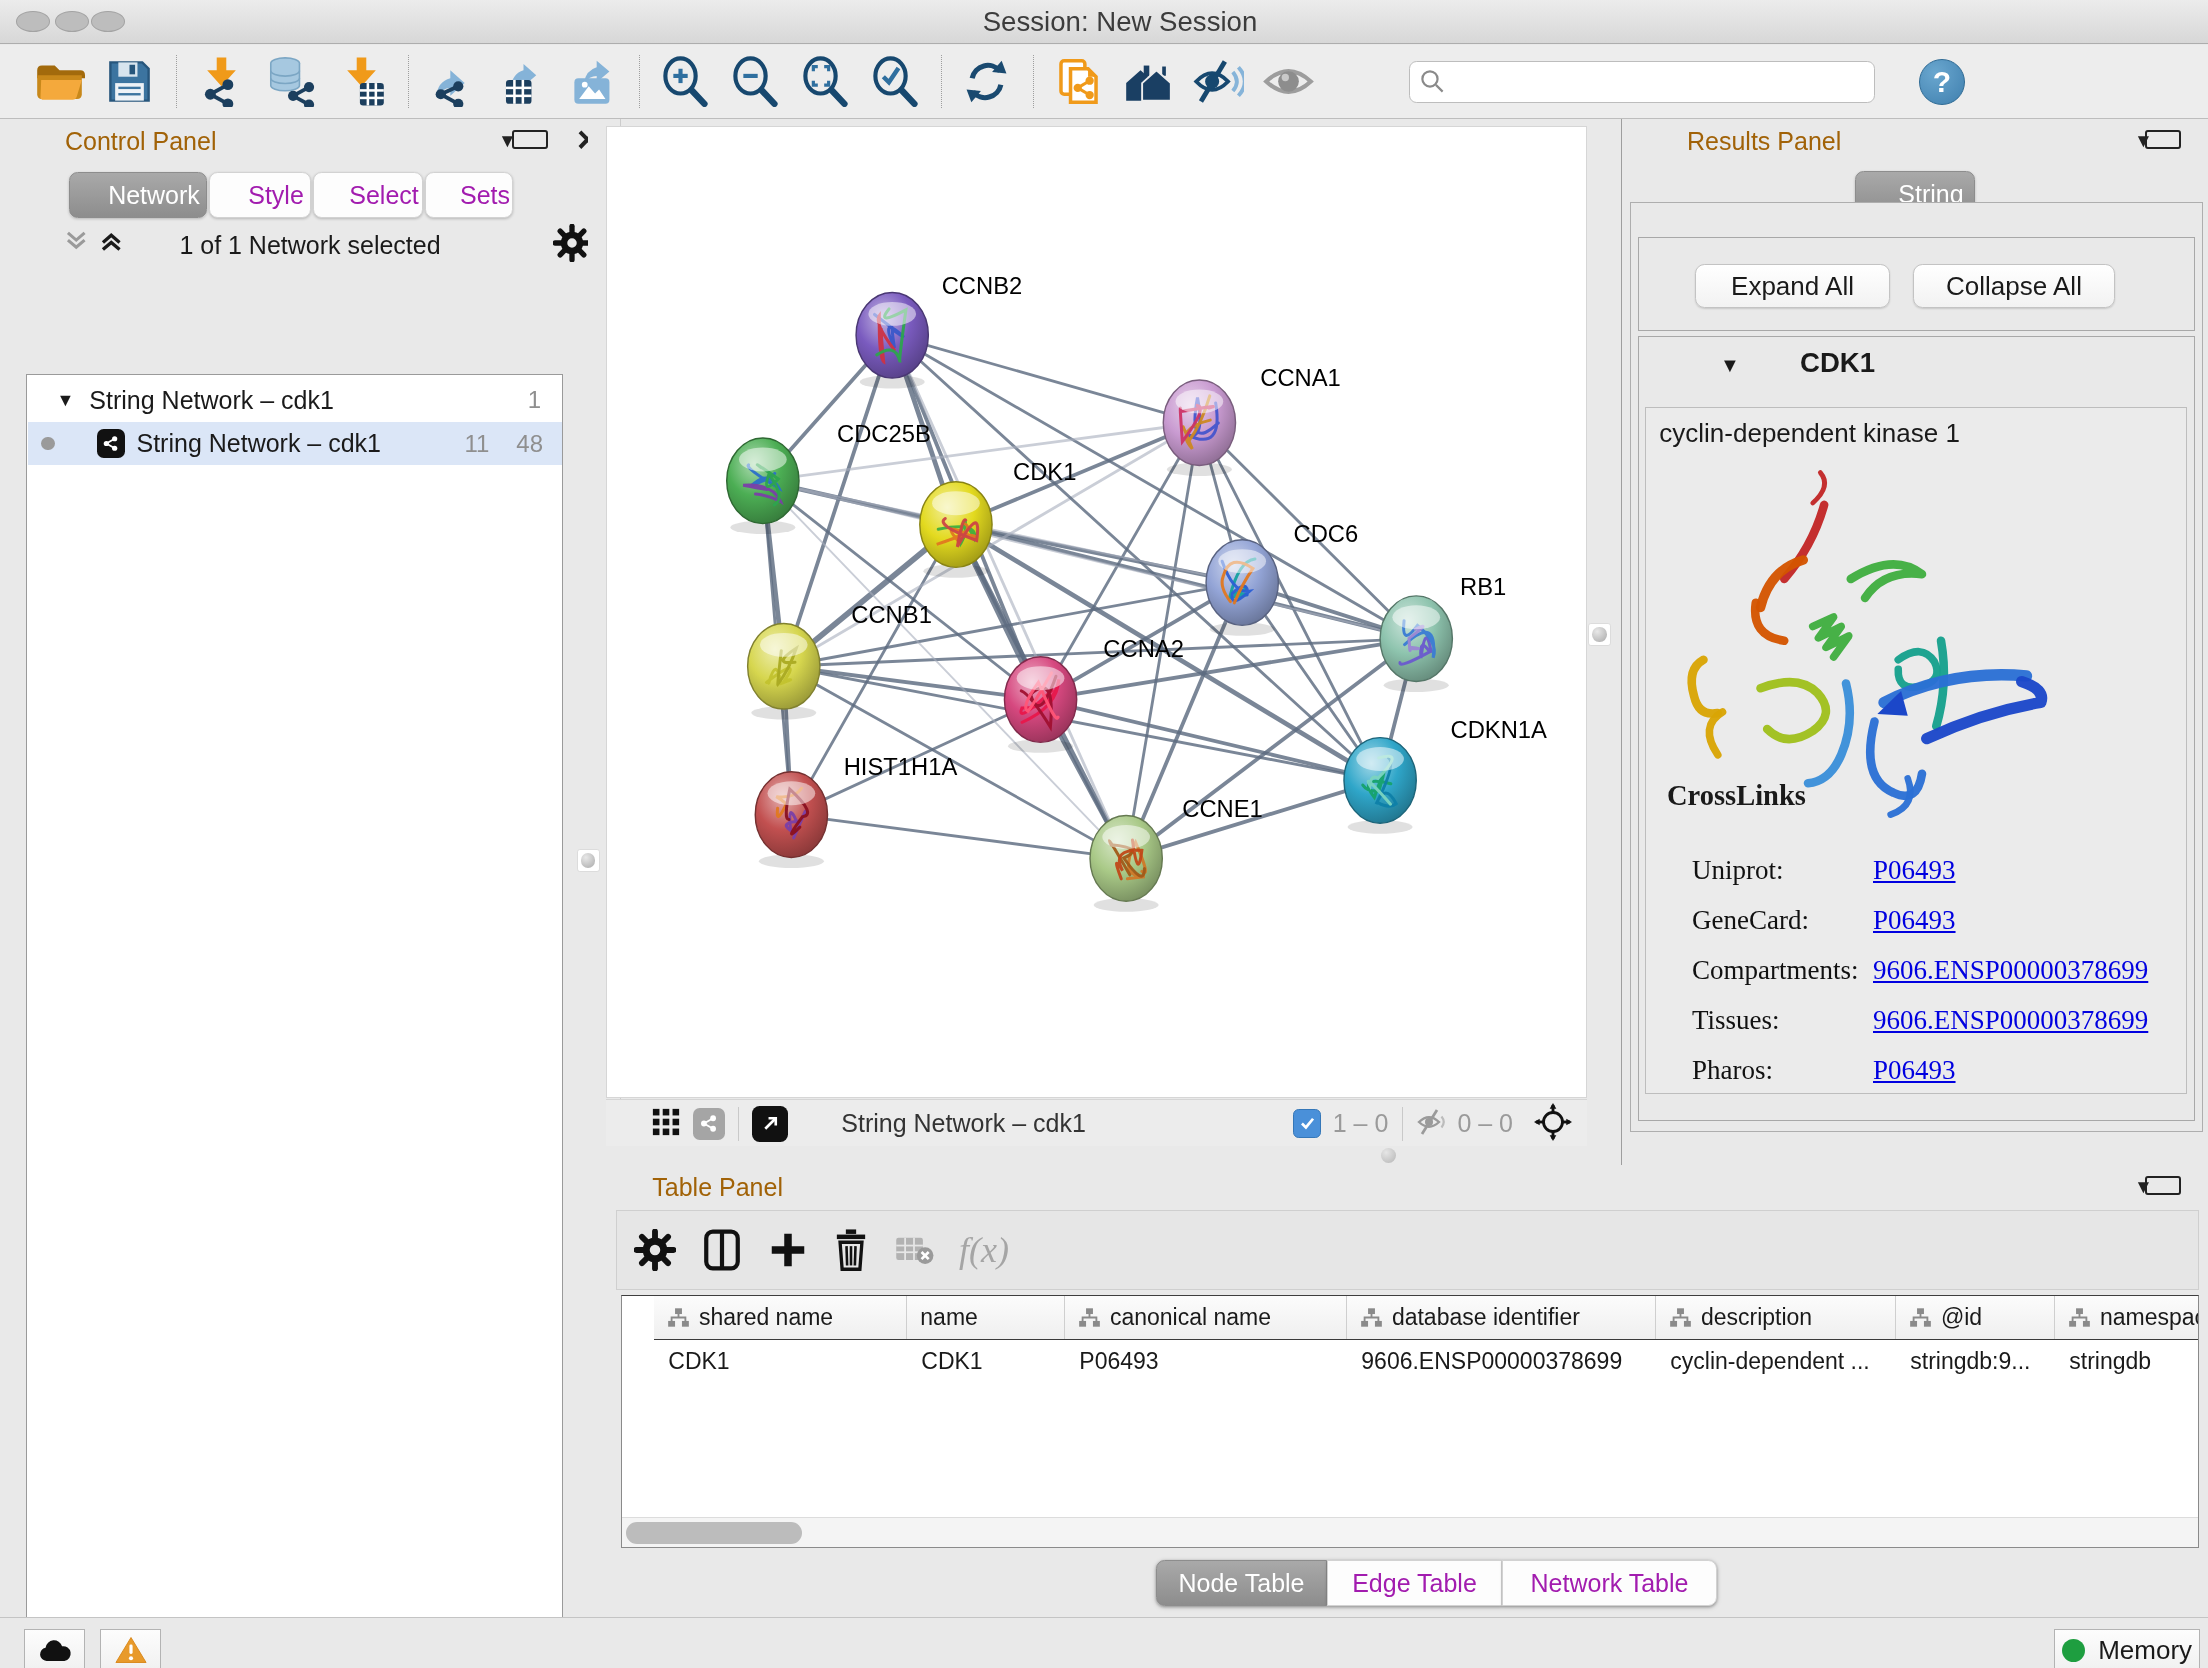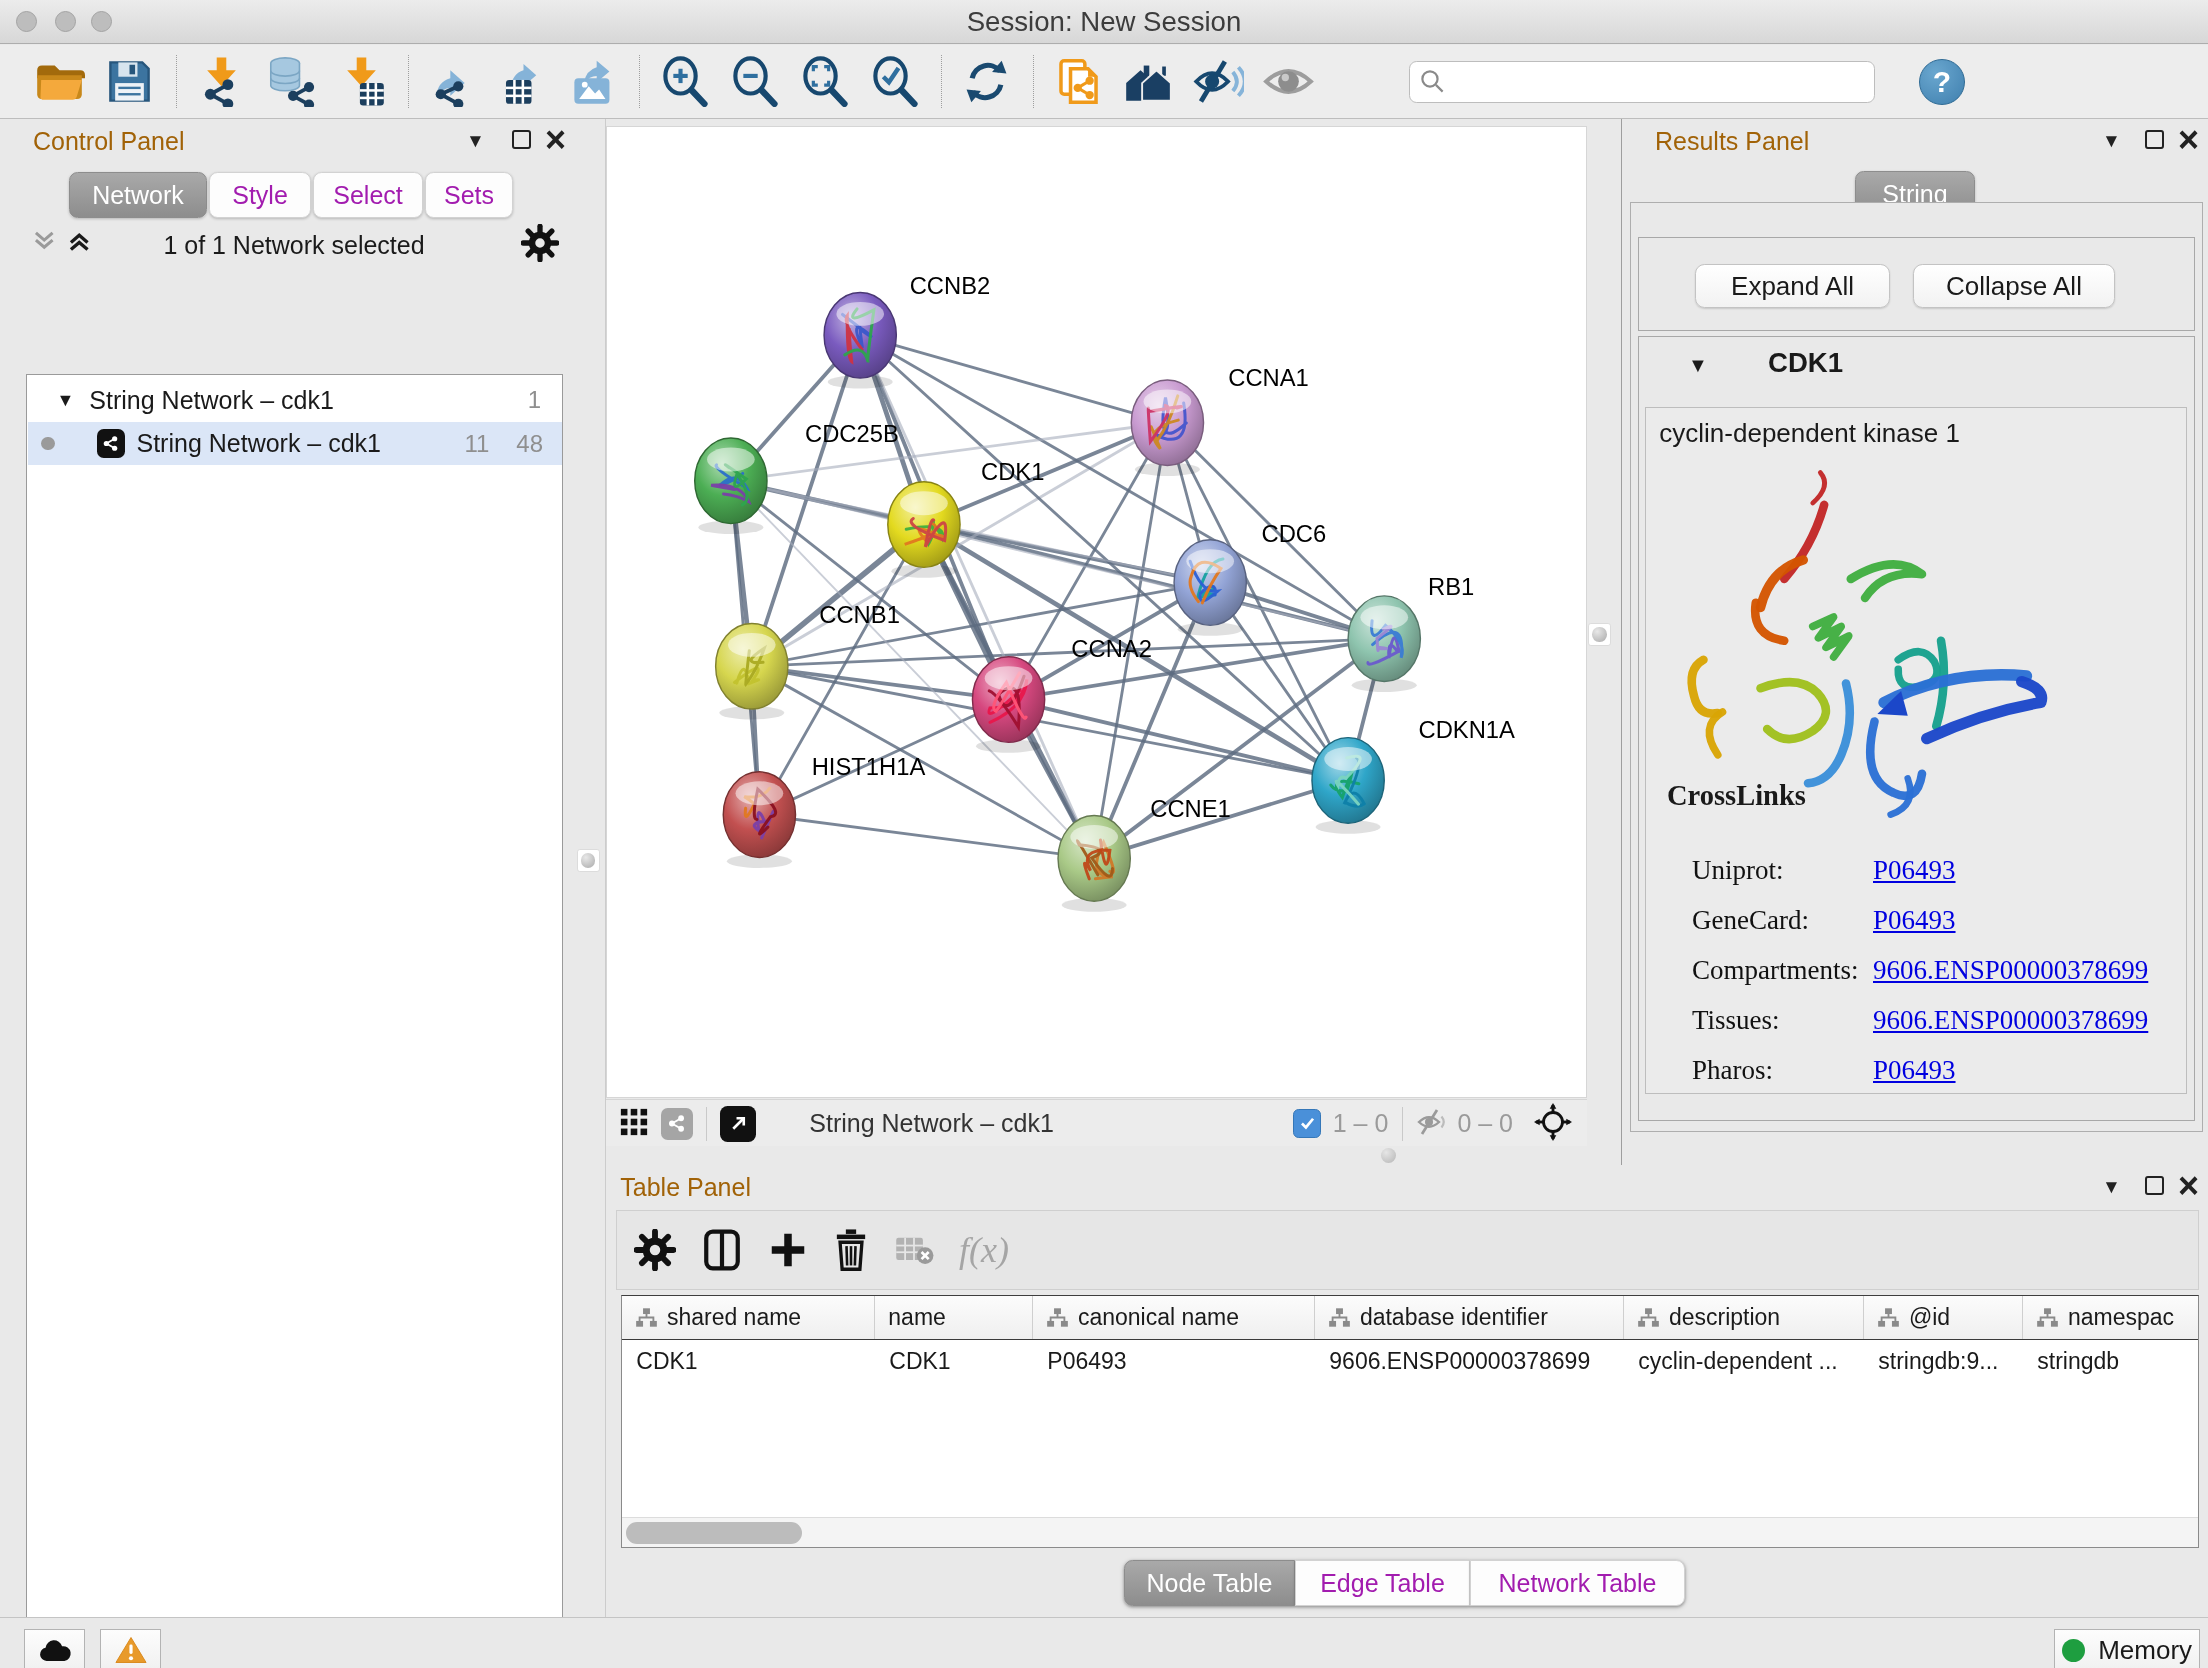--- a/index.html
+++ b/index.html
@@ -1,18 +1,18 @@
 <!DOCTYPE html>
 <html style="font-size:15px"><head>
 <meta charset="utf-8">
 <style>
   * { margin:0; padding:0; box-sizing:border-box; }
   html,body { width:2208px; height:1668px; overflow:hidden; background:#e9e9e9;
     font-family:"Liberation Sans", sans-serif; color:#1a1a1a; }
-  .abs { position:absolute; }
+  .abs { position:absolute;padding-left:32px; }
 
   
   #titlebar { left:0; top:0; width:2208px; height:44px;
     background:linear-gradient(#ececec,#d7d7d7); border-bottom:1px solid #adadad; }
   #titlebar .title { width:100%; text-align:center; line-height:44px; font-size:27.6px; color:#3c3c3c; }
   .tl { width:21px; height:21px; border-radius:50%; background:#bdbdbd; border:1px solid #a3a3a3; top:10.5px; }
 
   
   #toolbar { left:0; top:45px; width:2208px; height:74px; background:#ededed;
     border-bottom:1px solid #bdbdbd; display:flex; align-items:center; padding-left:32px; }

